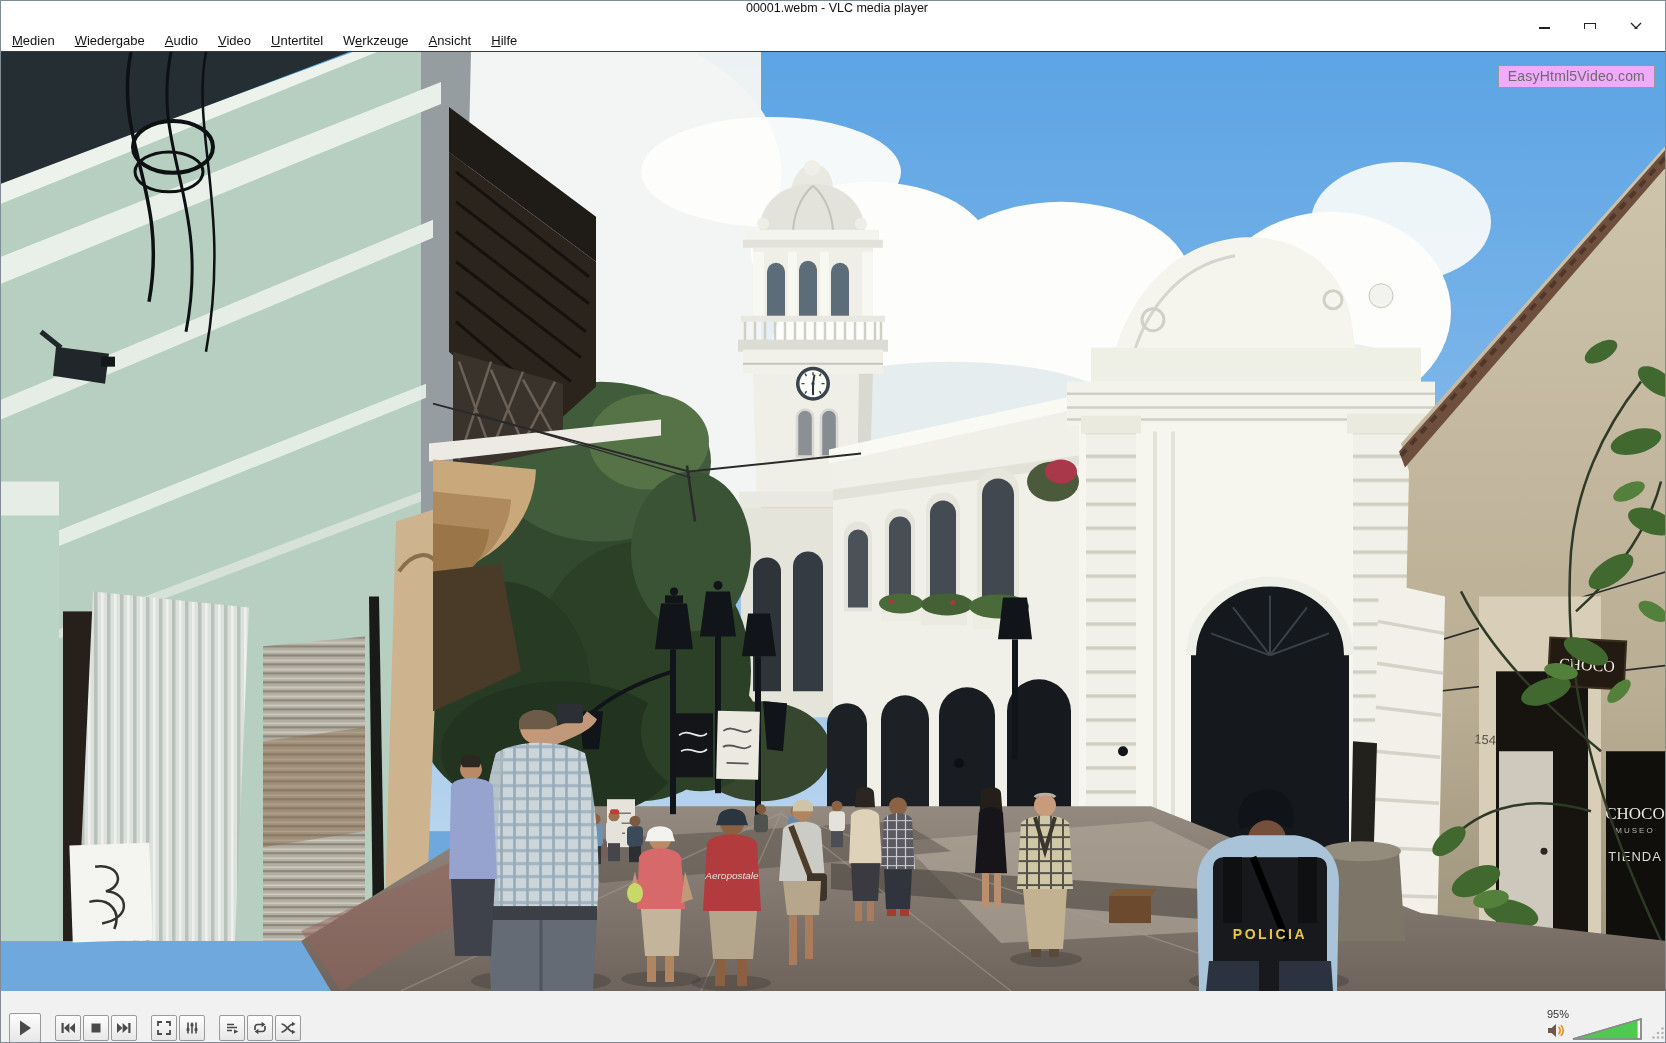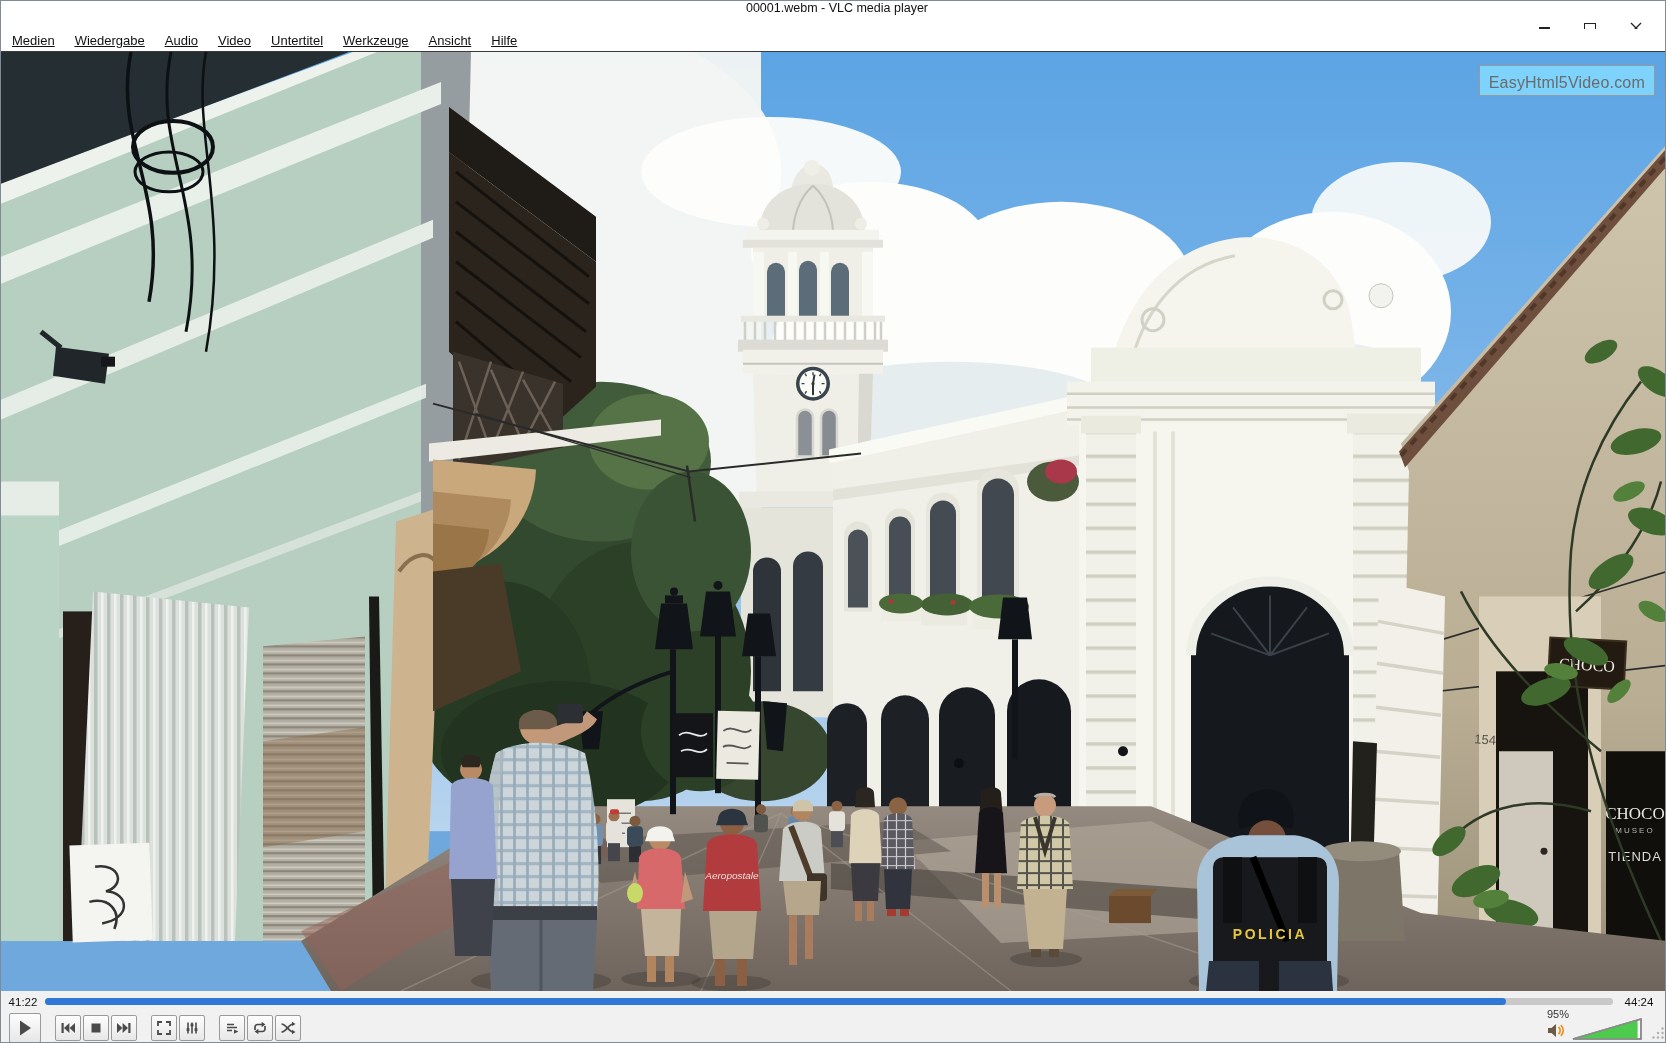--- a/index.html
+++ b/index.html
@@ -8,27 +8,27 @@
   
   .titlebar{position:absolute;top:0;left:8px;right:0;height:28px;background:#fff;display:flex;align-items:center;flex-direction:column;}
   .titlebar .appicon{width:18px;height:18px;margin:0 8px 0 8px;}
   .title-text{font-size:12.5px;color:#111;}
   .wincontrols{margin-left:auto;display:flex;padding-right:12px;}
   .wc{width:34px;height:26px;display:flex;align-items:center;justify-content:center;margin-left:12px;cursor:default;}
   .wc-min-glyph{width:11px;height:2px;background:#222;}
   .wc-max-glyph{width:10px;height:9px;border:1.3px solid #222;}
   
   .menubar{position:absolute;top:28px;left:0;right:0;height:22px;background:#fff;display:flex;align-items:center;padding-left:8px;}
-  .menu-item{font-size:13px;color:#111;margin-right:14px;padding:1px 3px;text-decoration:underline;}
+  .menu-item{font-size:13px;color:#111;margin-right:14px;padding:1px 3px;}
   .menu-item u{text-decoration:underline;}
   
   .video{position:absolute;top:50px;left:0;width:1666px;height:940px;background:#6fa8dc;border-top:1px solid #3a3a3a;box-sizing:border-box;}
   .video svg.scene{display:block;width:100%;height:100%;}
-  .watermark{position:absolute;top:13px;right:12px;background:#7dd3fc;border:1px solid #999;
-    color:#6b6b6b;font-size:16px;padding:8px 9px 3px 9px;letter-spacing:.2px;}
+  .watermark{position:absolute;top:13px;right:12px;background:#f0abfc;border:1px solid #999;
+    color:#6b6b6b;font-size:14px;padding:2px 9px 3px 9px;letter-spacing:.2px;}
   
   .bottombar{position:absolute;top:990px;left:0;right:0;height:53px;background:#f1f1f1;}
   .seekrow{position:absolute;top:0;left:0;right:0;height:21px;display:flex;align-items:center;}
   .time{font-size:11.5px;color:#111;width:44px;text-align:center;}
   .time.total{width:52px;}
   .seek-track{flex:1;height:7px;background:#c9c9c9;border-radius:4px;position:relative;}
   .seek-fill{height:100%;background:var(--accent,#3078d8);border-radius:4px;}
   .controlsrow{position:absolute;top:21px;left:0;right:0;bottom:0;display:flex;align-items:center;}
   .btn{height:24px;width:24px;border:1px solid #9a9a9a;border-radius:2px;
     background:linear-gradient(#fdfdfd,#e7e7e7);display:flex;align-items:center;justify-content:center;margin-right:2px;}
@@ -589,27 +589,20 @@
       <g stroke="#2a2a2a" fill="none">
         <path d="M432,352 L688,420 L860,402" stroke-width="2"></path>
         <path d="M475,362 L690,426" stroke-width="1.4"></path>
         <path d="M686,414 L694,470" stroke-width="2.5"></path>
       </g>
     </svg>
     <div class="watermark">EasyHtml5Video.com</div>
   </div>
 
   <div class="bottombar">
-    <div class="seekrow">
-      <span class="time">41:22</span>
-      <div class="seek-track">
-        <div class="seek-fill" id="seekFill" style="width: 93.2%;"></div>
-      </div>
-      <span class="time total">44:24</span>
-    </div>
     <div class="controlsrow">
       <div class="btn play">
         <svg width="16" height="18" viewBox="0 0 16 18">
             <polygon points="3,1.5 14,9 3,16.5" fill="#4a4a4a"></polygon>
           </svg>
       </div>
       <div class="grp">
         <div class="btn">
           <svg width="16" height="16" viewBox="0 0 16 16" fill="#4a4a4a">
             <rect x="1.5" y="3" width="2.2" height="10"></rect>

